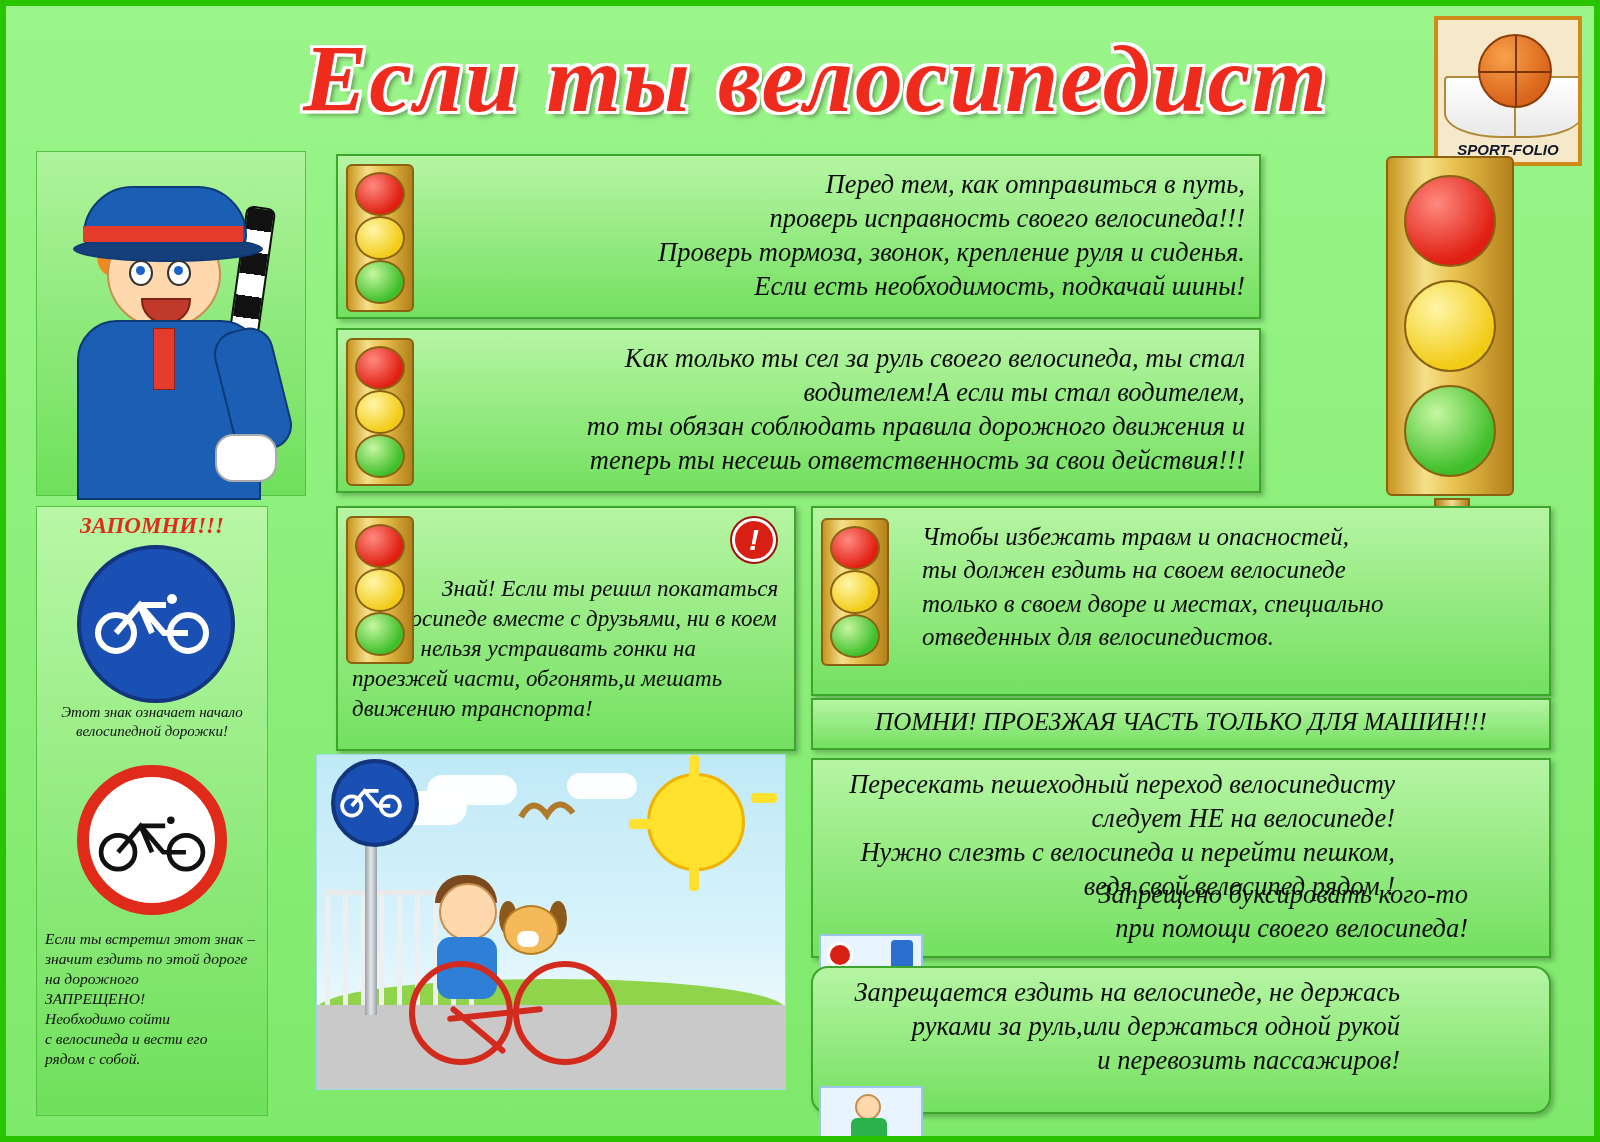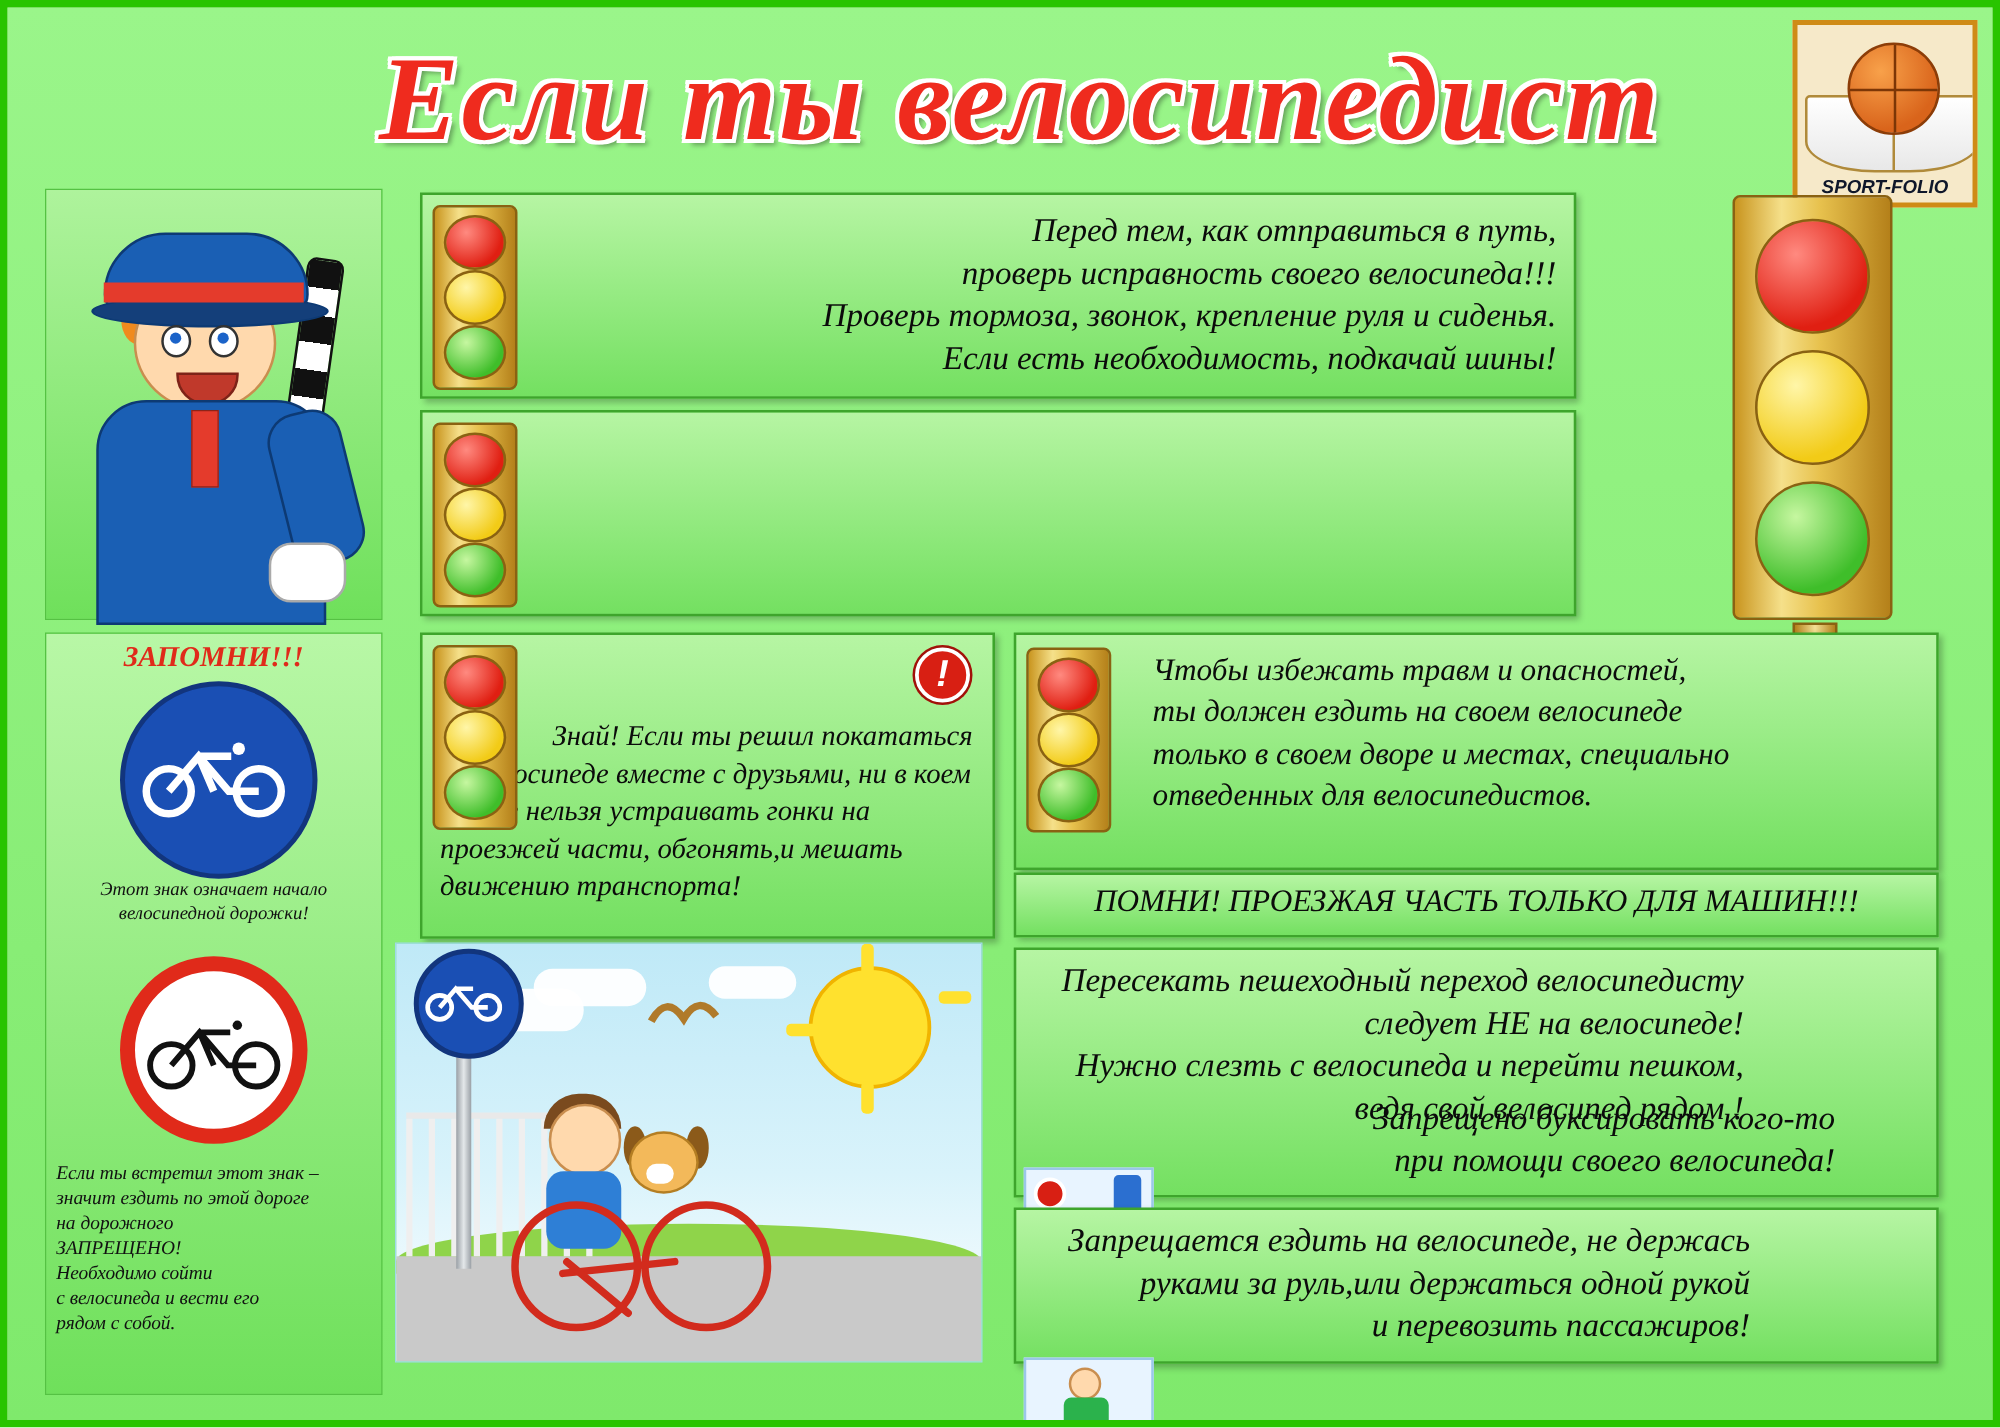--- a/index.html
+++ b/index.html
@@ -136,21 +136,21 @@
   #police .glove{ position:absolute; left:178px; top:282px; width:58px;height:44px;
     background:#fff; border:2px solid #aaa; border-radius:18px;}
   #police .baton{ position:absolute; left:196px; top:54px; width:26px;height:190px;
     background: repeating-linear-gradient(180deg,#111 0 22px,#fff 22px 44px);
     border:2px solid #111; border-radius:8px; transform:rotate(8deg);}
   #police .hair { position:absolute; left:60px; top:84px; width:30px;height:40px;
     background:#f08a1e; border-radius:50% 0 0 50%;}
 
   
   #remember {
-    top: 500px; left: 30px; width: 270px; height: 610px;
+    top: 500px; left: 30px; width: 232px; height: 610px;
     background: linear-gradient(180deg,#b8f7a6 0%, #6fe05b 100%);
     border: 1px solid #55c243;
     padding-top: 4px;
   }
   #remember .hdr {
     text-align:center; font-family:"Liberation Serif", serif; font-weight:bold;
     font-size:23px; color:#e02a1a; margin: 2px 0 6px;
   }
   .sign-box { width: 150px; height: 150px; margin: 0 auto; position: relative; }
   .sign-blue {
@@ -274,20 +274,26 @@
       <p>Если есть необходимость, подкачай шины!</p>
     </div>
   </div>
 
   <div class="abs panel" style="left:330px; top:322px; width:925px; height:165px;">
     <div class="abs tl tl-sm" style="left:8px; top:8px; height:148px;">
       <div class="lamp red"></div>
         <div class="lamp yellow"></div>
         <div class="lamp green"></div>
     </div>
+    <div class="txt t26" style="margin-left:90px; padding-top:4px;">
+      <p>Как только ты сел за руль своего велосипеда,  ты стал</p>
+      <p>водителем!А если ты стал водителем,</p>
+      <p>то ты обязан соблюдать правила дорожного движения и</p>
+      <p>теперь ты  несешь ответственность за свои действия!!!</p>
+    </div>
   </div>
 
   <div class="abs" id="remember">
     <div class="hdr">ЗАПОМНИ!!!</div>
 
     <div class="sign-box" style="margin-top:6px;">
       <div class="sign-blue"></div>
       <svg class="bike-svg" width="116" height="70" viewBox="0 0 116 70">
         <g fill="none" stroke="#ffffff" stroke-width="6">
           <circle cx="22" cy="48" r="18"></circle>
@@ -370,21 +376,21 @@
     <div class="abs photo" style="right:8px; top:30px; width:104px; height:142px;">
       <div class="abs" style="left:6px; top:6px; width:26px; height:26px; border-radius:50%; background:#d81f13; border:3px solid #fff;"></div>
       <div class="abs" style="right:14px; top:6px; width:10px; height:50px; background:#777;"></div>
       <div class="abs" style="right:8px; top:4px; width:22px; height:34px; background:#2b6fd0; border-radius:4px;"></div>
       <div class="abs" style="left:0; bottom:28px; width:100%; height:44px; background:repeating-linear-gradient(180deg,#ffffff 0 7px,#bcd6e8 7px 14px);"></div>
       <div class="abs" style="left:22px; bottom:52px; width:34px; height:34px; background:#4aa3df; border-radius:8px;"></div>
       <div class="abs" style="left:28px; bottom:20px; width:30px; height:30px; border:4px solid #d81f13; border-radius:50%;"></div>
     </div>
   </div>
 
-  <div class="abs panel" style="left:805px; top:960px; width:740px; height:125px;">
+  <div class="abs panel" style="left:805px; top:960px; width:740px; height:148px;border-radius:17px;">
     <div class="txt t26" style="padding-right:135px;">
       <p>Запрещается ездить на велосипеде, не держась</p>
       <p>руками за руль,или держаться одной рукой</p>
       <p>и перевозить пассажиров!</p>
     </div>
     <div class="abs photo" style="right:8px; top:8px; width:104px; height:108px;">
       <div class="abs" style="left:34px; top:6px; width:26px; height:26px; border-radius:50%; background:#ffd9ad; border:2px solid #c98e4f;"></div>
       <div class="abs" style="left:30px; top:30px; width:36px; height:28px; background:#2bb24c; border-radius:6px;"></div>
       <div class="abs" style="left:10px; bottom:8px; width:46px; height:46px; border:5px solid #d81f13; border-radius:50%;"></div>
 

